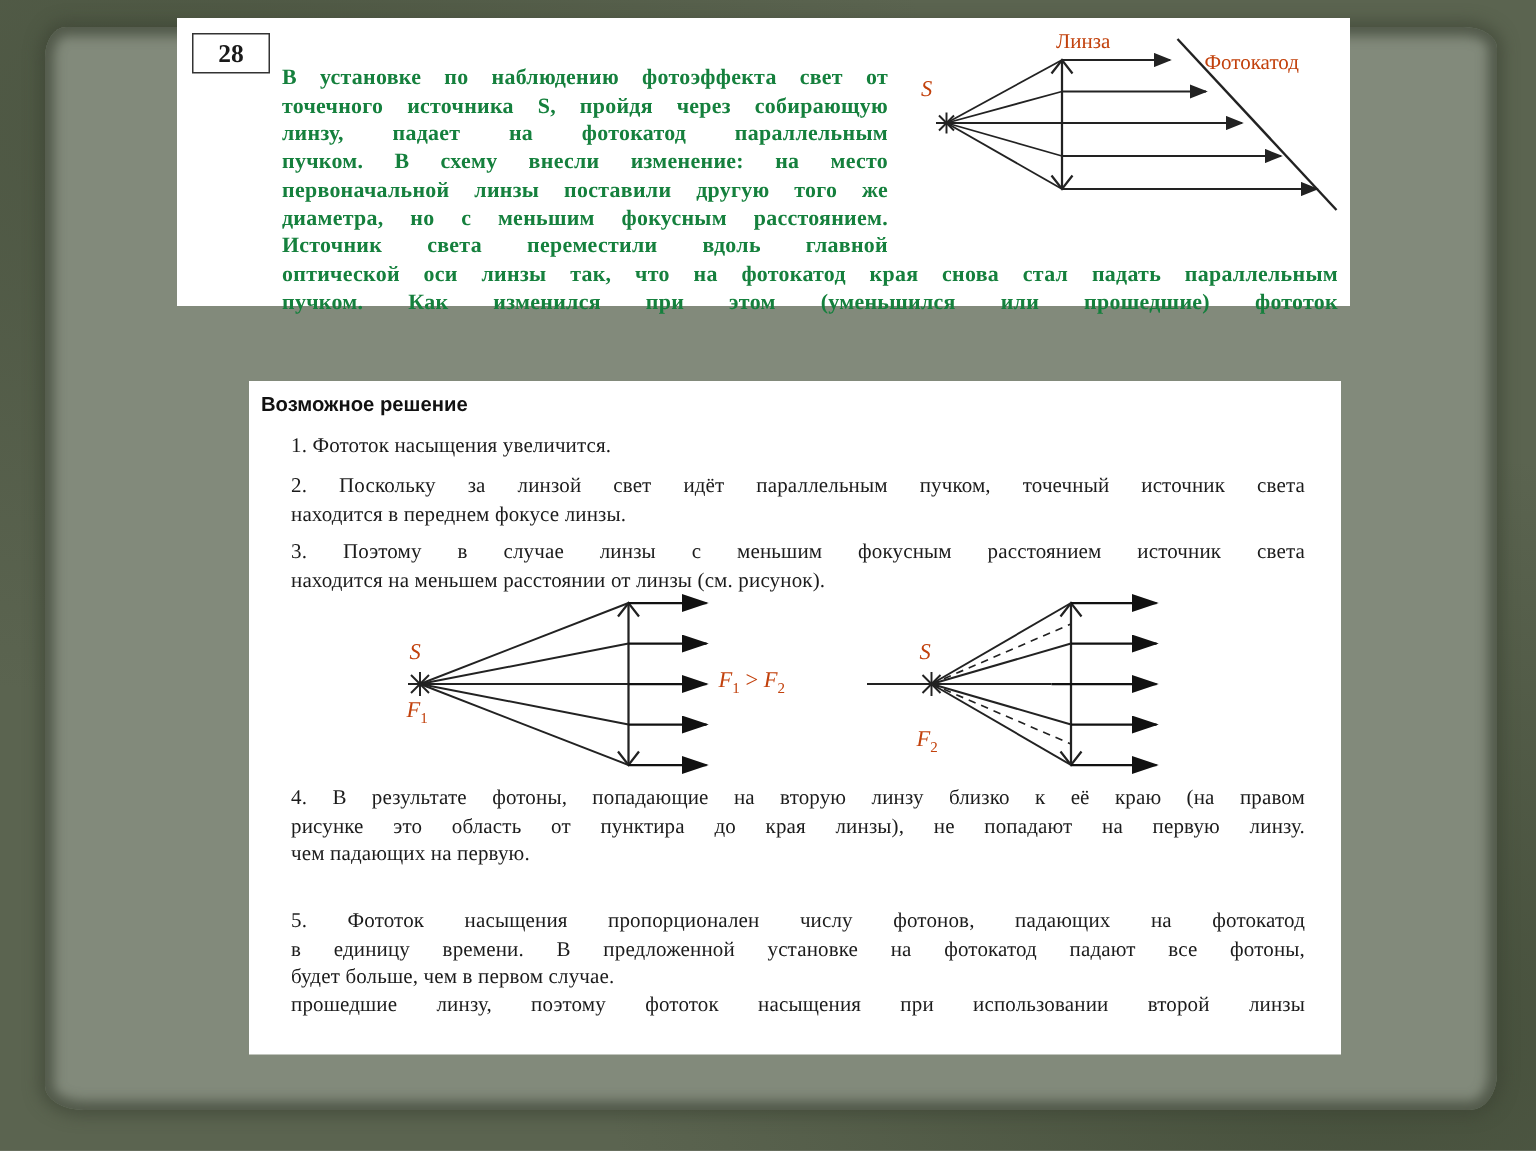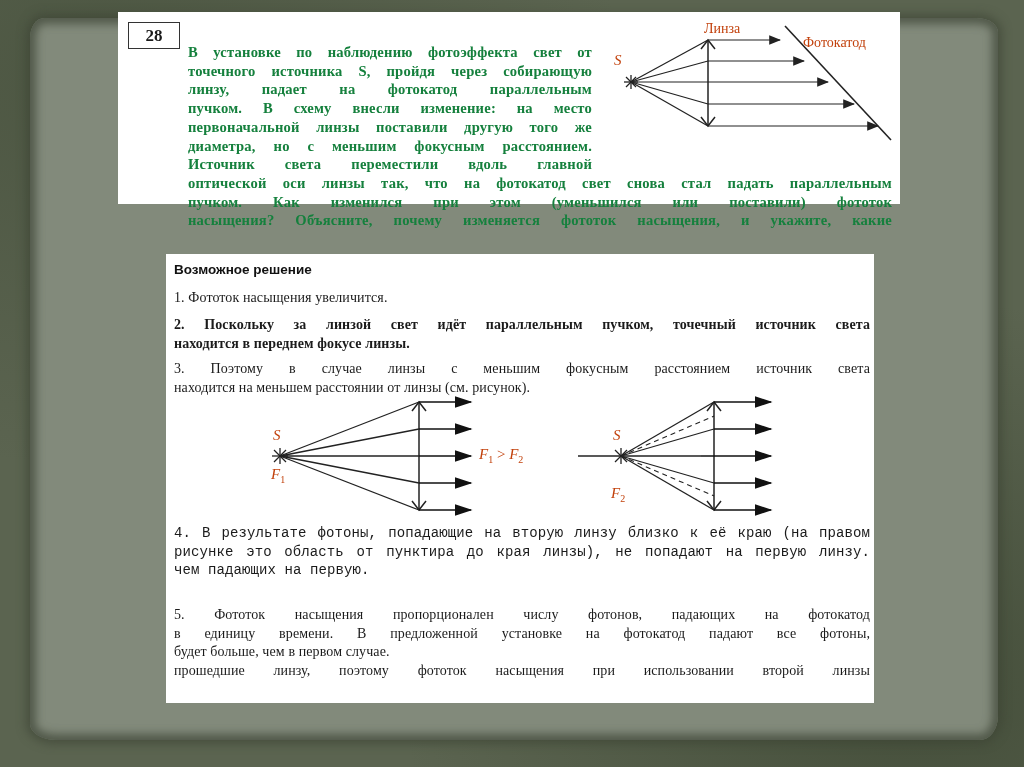--- a/index.html
+++ b/index.html
@@ -18,21 +18,21 @@
   .paper {
     position: absolute; left: 30px; top: 18px; width: 968px; height: 722px;
     background: #828a7b;
     border-radius: 14px 22px 18px 26px / 20px 14px 24px 16px;
     box-shadow: 0 0 8px 6px rgba(70,78,62,0.8) inset, 0 0 10px 4px rgba(60,66,52,0.6);
   }
   .panel {
     position: absolute; background: #ffffff; color: #1a1a1a;
   }
   .panel-top { left: 118px; top: 12px; width: 782px; height: 192px; }
-  .panel-bottom { left: 166px; top: 254px; width: 708px; height: 449px; }
+  .panel-bottom { left: 166px; top: 254px; width: 708px; height: 449px; padding-left: 20px; }
 
   .task-num {
     position: absolute; left: 10px; top: 10px; width: 50px; height: 25px;
     border: 1.5px solid #333; font-weight: bold; font-size: 17px;
     display: flex; align-items: center; justify-content: center;
   }
   .task-text {
     position: absolute; left: 70px; top: 7px; font-size: 14.6px; font-weight: bold;
     line-height: 18.7px; color: #15803d; letter-spacing: 0.2px; margin-top: 24px;
   }
@@ -46,44 +46,43 @@
   .lbl-italic { font-style: italic; font-size: 15px; }
 
   .sol-title {
     position: absolute; left: 8px; top: 8px; font-family: "Liberation Sans", "DejaVu Sans", sans-serif;
     font-weight: bold; font-size: 13.5px; color: #111;
   }
   .sol-item {
     position: absolute; left: 8px; width: 696px; font-size: 14px; line-height: 18.5px; color: #1b1b1b;
     letter-spacing: 0.1px;
   }
-  .sol-item .line { display: block; white-space: nowrap; text-align: justify; text-align-last: justify; }
+  .sol-item .line { display: block; white-space: nowrap; text-align: justify; text-align-last: justify; margin-left: 20px; }
   .sol-item .line.last { text-align-last: left; }
 
   .diagram-sol { position: absolute; left: 95px; top: 140px; }
 </style>
 </head>
 <body>
 
 <div class="bg-dark"></div>
 <div class="paper"></div>
 
 <div class="panel panel-top">
   <div class="task-num">28</div>
   <div class="task-text">
     <span class="line narrow">В установке по наблюдению фотоэффекта свет от</span>
     <span class="line narrow">точечного источника S, пройдя через собирающую</span>
     <span class="line narrow">линзу, падает на фотокатод параллельным</span>
     <span class="line narrow">пучком. В схему внесли изменение: на место</span>
     <span class="line narrow">первоначальной линзы поставили другую того же</span>
     <span class="line narrow">диаметра, но с меньшим фокусным расстоянием.</span>
     <span class="line narrow">Источник света переместили вдоль главной</span>
-    <span class="line wide">оптической оси линзы так, что на фотокатод свет снова стал падать параллельным</span>
-    <span class="line wide">пучком. Как изменился при этом (уменьшился или поставили) фототок</span>
-    <span class="line wide">насыщения? Объясните, почему изменяется фототок насыщения, и укажите, какие</span>
+    <span class="line wide">оптической оси линзы так, что на фотокатод края снова стал падать параллельным</span>
+    <span class="line wide">пучком. Как изменился при этом (уменьшился или прошедшие) фототок</span>
   </div>
 
   <div class="diagram-top" style="width:290px;height:130px;">
     <svg width="290" height="130" viewBox="0 0 290 130">
       <defs>
         <marker id="arr" markerWidth="10" markerHeight="8" refX="9" refY="4" orient="auto">
           <path d="M0,0 L10,4 L0,8 z" fill="#222"></path>
         </marker>
       </defs>
 
@@ -121,21 +120,21 @@
     <span class="lbl" style="left:195px;top:13px;">Фотокатод</span>
   </div>
 </div>
 
 <div class="panel panel-bottom">
   <div class="sol-title">Возможное решение</div>
 
   <div class="sol-item" style="top:35px;">
     <span class="line last">1. Фототок насыщения увеличится.</span>
   </div>
-  <div class="sol-item" style="top:62px;font-weight:bold;">
+  <div class="sol-item" style="top:62px;">
     <span class="line">2. Поскольку за линзой свет идёт параллельным пучком, точечный источник света</span>
     <span class="line last">находится в переднем фокусе линзы.</span>
   </div>
   <div class="sol-item" style="top:106px;">
     <span class="line">3. Поэтому в случае линзы с меньшим фокусным расстоянием источник света</span>
     <span class="line last">находится на меньшем расстоянии от линзы (см. рисунок).</span>
   </div>
 
   <div class="diagram-sol" style="width:540px;height:125px;">
     <svg width="540" height="125" viewBox="0 0 540 125">
@@ -198,21 +197,21 @@
     <span class="lbl lbl-italic" style="left:10px;top:72px;"><span>F</span><sub style="font-size:10px;font-style:normal;">1</sub></span>
 
     
     <span class="lbl lbl-italic" style="left:218px;top:52px;"><span>F</span><sub style="font-size:10px;font-style:normal;">1</sub> <span style="font-style:normal;">&gt;</span> <span>F</span><sub style="font-size:10px;font-style:normal;">2</sub></span>
 
     
     <span class="lbl lbl-italic" style="left:352px;top:33px;">S</span>
     <span class="lbl lbl-italic" style="left:350px;top:72px;margin-top:19px;"><span>F</span><sub style="font-size:10px;font-style:normal;">2</sub></span>
   </div>
 
-  <div class="sol-item" style="top:270px;font-family:Liberation Mono, monospace;">
+  <div class="sol-item" style="top:270px;">
     <span class="line">4. В результате фотоны, попадающие на вторую линзу близко к её краю (на правом</span>
     <span class="line">рисунке это область от пунктира до края линзы), не попадают на первую линзу.</span>
     <span class="line last">чем падающих на первую.</span>
   </div>
 
   <div class="sol-item" style="top:352px;">
     <span class="line">5. Фототок насыщения пропорционален числу фотонов, падающих на фотокатод</span>
     <span class="line">в единицу времени. В предложенной установке на фотокатод падают все фотоны,</span>
     <span class="line last">будет больше, чем в первом случае.</span>
     <span class="line">прошедшие линзу, поэтому фототок насыщения при использовании второй линзы</span>

